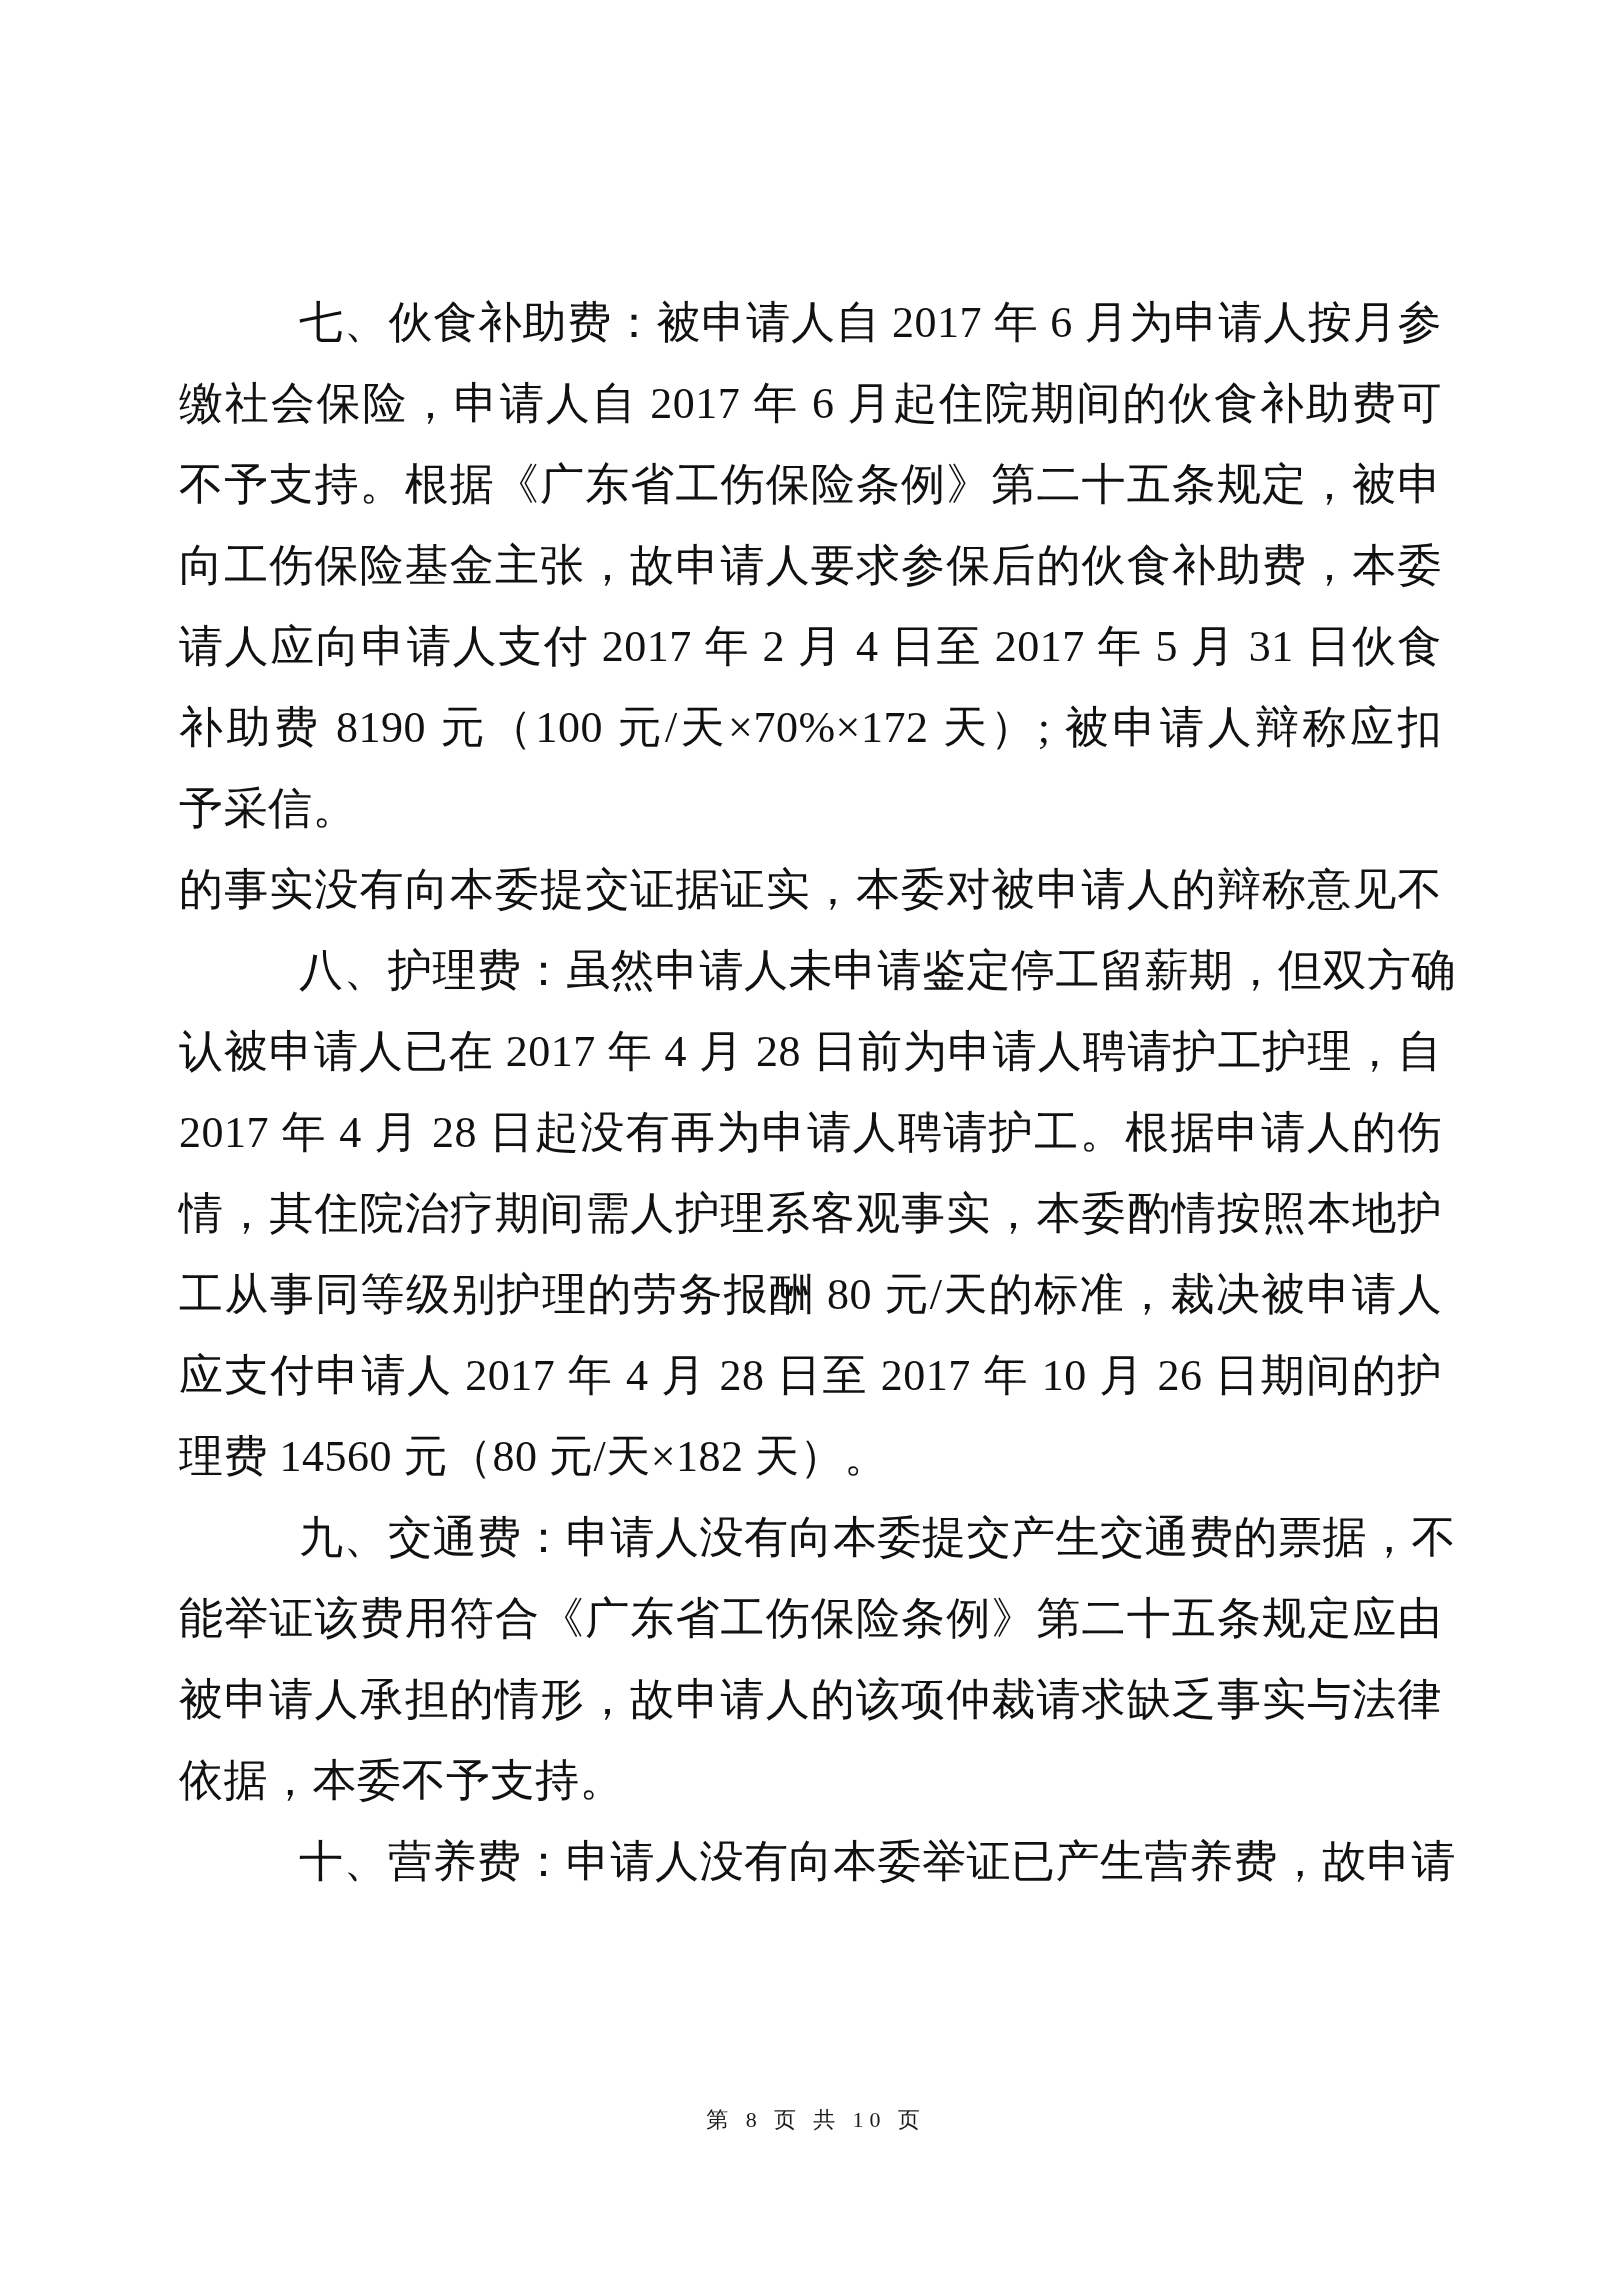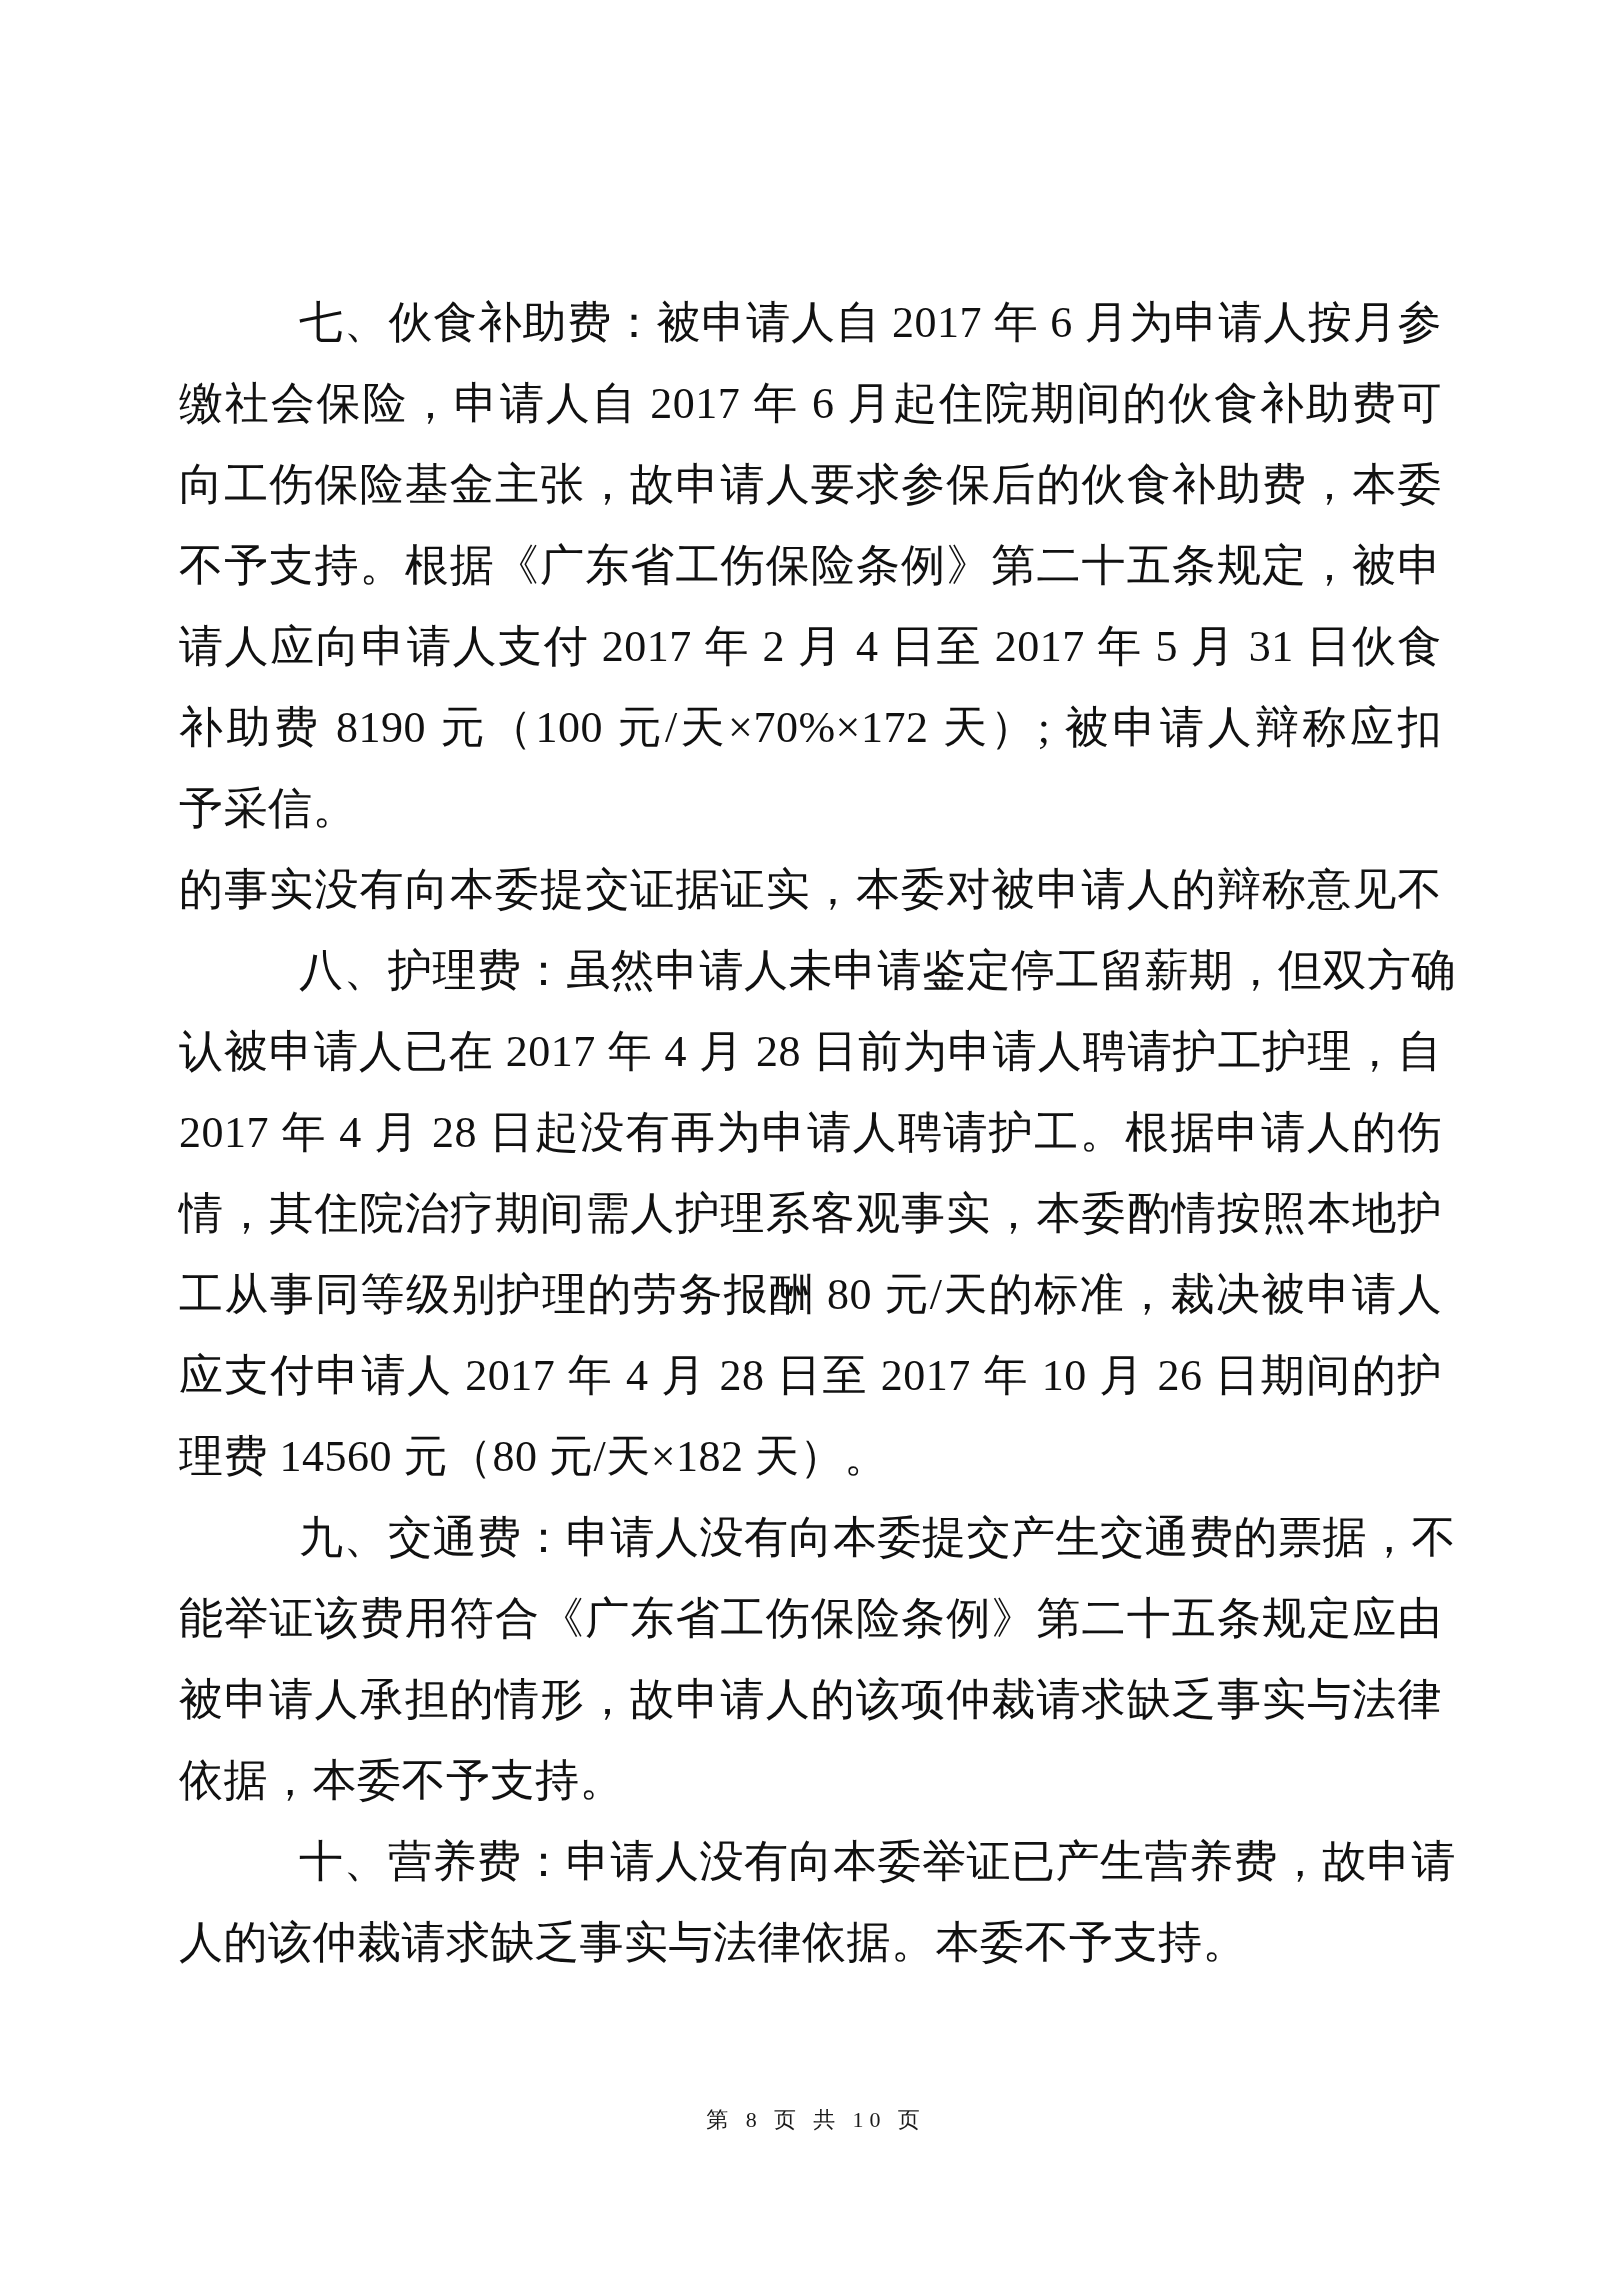--- a/index.html
+++ b/index.html
@@ -54,37 +54,36 @@
     color: #1a1a1a;
   }
 </style>
 </head>
 <body>
 
 <div class="page">
   <div class="doc-body" id="doc-body">
       <div class="line first">七、伙食补助费：被申请人自 2017 年 6 月为申请人按月参</div>
       <div class="line">缴社会保险，申请人自 2017 年 6 月起住院期间的伙食补助费可</div>
+      <div class="line">不予支持。根据《广东省工伤保险条例》第二十五条规定，被申</div>
       <div class="line">向工伤保险基金主张，故申请人要求参保后的伙食补助费，本委</div>
-      <div class="line">不予支持。根据《广东省工伤保险条例》第二十五条规定，被申</div>
       <div class="line">请人应向申请人支付 2017 年 2 月 4 日至 2017 年 5 月 31 日伙食</div>
       <div class="line">补助费 8190 元（100 元/天×70%×172 天）; 被申请人辩称应扣</div>
       <div class="line last">予采信。</div>
       <div class="line">的事实没有向本委提交证据证实，本委对被申请人的辩称意见不</div>
       <div class="line first">八、护理费：虽然申请人未申请鉴定停工留薪期，但双方确</div>
       <div class="line">认被申请人已在 2017 年 4 月 28 日前为申请人聘请护工护理，自</div>
       <div class="line">2017 年 4 月 28 日起没有再为申请人聘请护工。根据申请人的伤</div>
       <div class="line">情，其住院治疗期间需人护理系客观事实，本委酌情按照本地护</div>
       <div class="line">工从事同等级别护理的劳务报酬 80 元/天的标准，裁决被申请人</div>
       <div class="line">应支付申请人 2017 年 4 月 28 日至 2017 年 10 月 26 日期间的护</div>
       <div class="line last">理费 14560 元（80 元/天×182 天）。</div>
       <div class="line first">九、交通费：申请人没有向本委提交产生交通费的票据，不</div>
       <div class="line">能举证该费用符合《广东省工伤保险条例》第二十五条规定应由</div>
       <div class="line">被申请人承担的情形，故申请人的该项仲裁请求缺乏事实与法律</div>
       <div class="line last">依据，本委不予支持。</div>
       <div class="line first">十、营养费：申请人没有向本委举证已产生营养费，故申请</div>
-      <div class="line last">人的该仲裁请求缺乏事实与法律依据。本委不予支持。</div>
     </div>
   <div class="footer">
     <span>第 8 页 共 10 页</span>
   </div>
 </div>
 
 
 </body></html>

